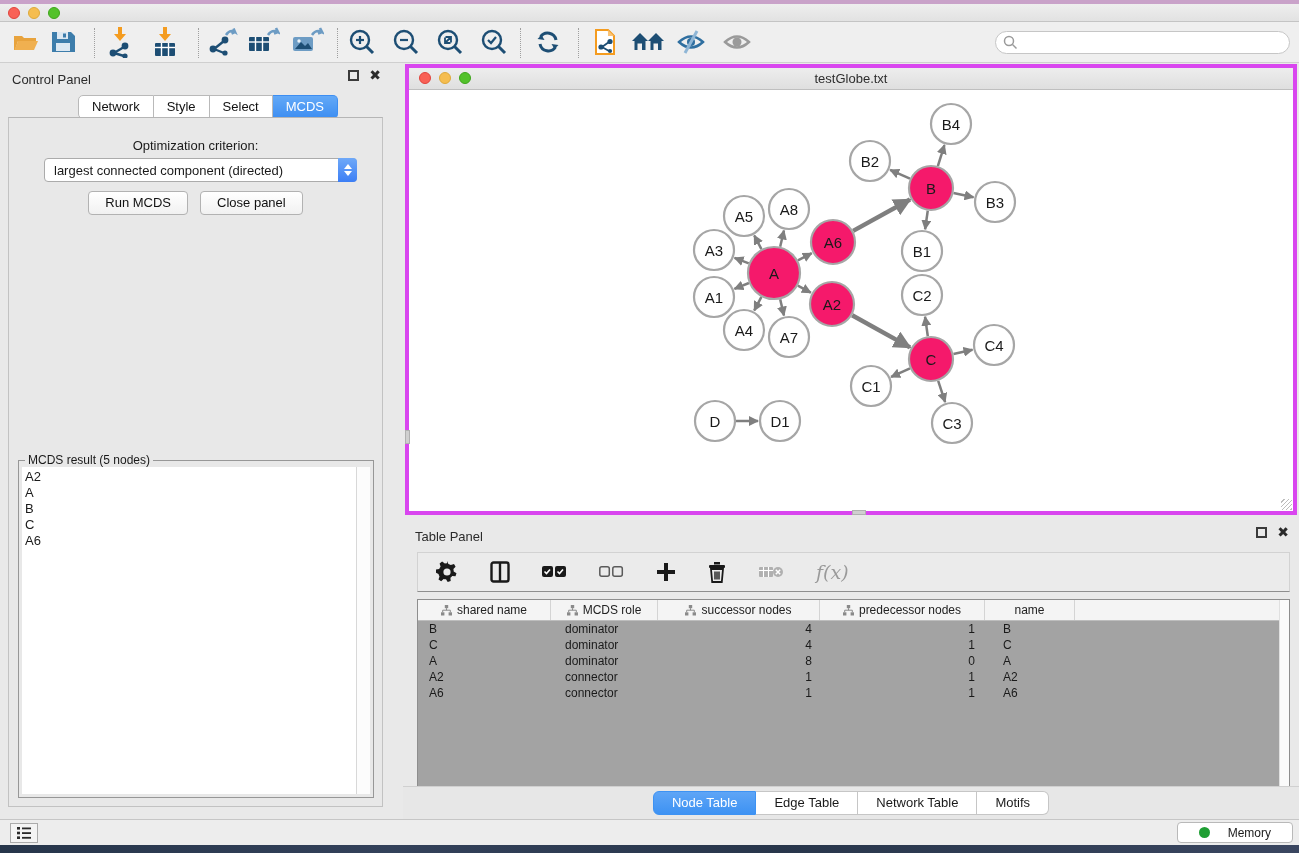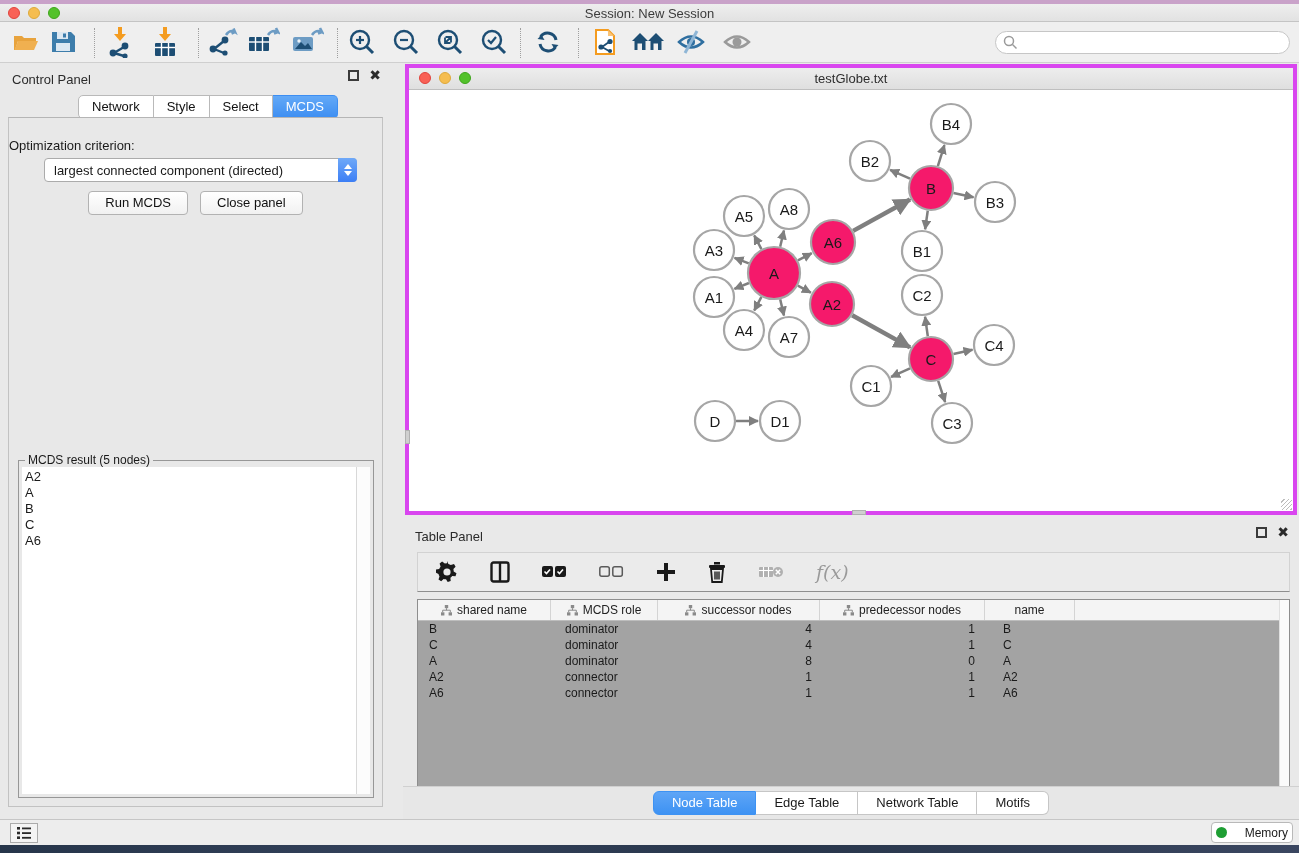--- a/index.html
+++ b/index.html
@@ -34,21 +34,21 @@
   .float-icon { width:11px; height:11px; border:2px solid #3a3a3a; display:inline-block; }
   .close-icon { font-size:14px; font-weight:bold; color:#2a2a2a; line-height:11px; }
 
   .seg-tabs { position:absolute; display:flex; }
   .seg-tab { background:#fff; border:1px solid #b9b9b9; border-left:none; padding:3px 13px 4px; font-size:13px; color:#111; }
   .seg-tab:first-child { border-left:1px solid #b9b9b9; border-radius:5px 0 0 5px; }
   .seg-tab:last-child { border-radius:0 5px 5px 0; }
   .seg-tab.active { background:linear-gradient(#63a9f7,#3d8ef2); border-color:#3d8ef2; color:#fff; }
 
   .cp-content { position:absolute; left:8px; top:54px; width:375px; height:690px; background:#e8e8e8; border:1px solid #c2c2c2; border-top:1px solid #b5b5b5; }
-  .opt-label { position:absolute; left:0; right:0; top:20px; text-align:left; font-size:13px; }
+  .opt-label { position:absolute; left:0; right:0; top:20px; text-align:center; font-size:13px; }
   .dropdown { position:absolute; left:35px; top:40px; width:313px; height:24px; background:#fff; border:1px solid #ababab; border-radius:4px; display:flex; align-items:center; }
   .dropdown .dd-text { flex:1; padding-left:9px; font-size:13px; white-space:nowrap; overflow:hidden; }
   .dd-stepper { width:19px; height:24px; margin:-1px -1px -1px 0; border-radius:0 4px 4px 0; background:linear-gradient(#6fa9f8,#3c7ef5); display:flex; flex-direction:column; align-items:center; justify-content:center; gap:2px; }
   .dd-up { width:0; height:0; border-left:4px solid transparent; border-right:4px solid transparent; border-bottom:5px solid #fff; }
   .dd-down { width:0; height:0; border-left:4px solid transparent; border-right:4px solid transparent; border-top:5px solid #fff; }
   .cp-buttons { position:absolute; left:0; right:0; top:73px; display:flex; justify-content:center; gap:12px; }
   .btn { background:linear-gradient(#ffffff,#f1f1f1); border:1px solid #b2b2b2; border-radius:4px; font-size:13px; padding:3px 16px 4px; color:#111; }
 
   .result-box { position:absolute; left:9px; top:342px; width:356px; height:338px; border:1px solid #979797; background:#e8e8e8; }
   .result-legend { position:absolute; left:6px; top:-8px; background:#e8e8e8; padding:0 3px; font-size:12px; }
@@ -91,38 +91,37 @@
   .tp-tabs-bar { position:absolute; left:0; right:0; bottom:0; height:33px; background:#e7e7e7; border-top:1px solid #d0d0d0; display:flex; justify-content:center; align-items:center; }
   .tp-seg { display:flex; }
   .tp-tab { background:#fff; border:1px solid #c6c6c6; border-left:none; font-size:13px; padding:3px 18px 4px; color:#1a1a1a; }
   .tp-tab:first-child { border-left:1px solid #c6c6c6; border-radius:6px 0 0 6px; }
   .tp-tab:last-child { border-radius:0 6px 6px 0; }
   .tp-tab.active { background:linear-gradient(#5ea5f6,#3d92f3); border-color:#3d92f3; color:#fff; }
 
   
   .statusbar { position:absolute; left:0; top:819px; width:1299px; height:26px; background:#ededed; border-top:1px solid #c6c6c6; }
   .list-btn { position:absolute; left:10px; top:3px; width:28px; height:20px; background:#f4f4f4; border:1px solid #ababab; display:flex; align-items:center; justify-content:center; }
-  .memory-btn { position:absolute; right:6px; top:2px; height:21px; background:#fff; border:1px solid #b9b9b9; border-radius:4px; display:flex; align-items:center; gap:18px; padding:0 4px; font-size:12px; }
+  .memory-btn { position:absolute; right:6px; top:2px; height:21px; background:#fff; border:1px solid #b9b9b9; border-radius:4px; display:flex; align-items:center; gap:18px; padding:0 21px; font-size:12px; }
   .mem-dot { width:11px; height:11px; border-radius:50%; background:#1e9e33; }
 
   svg text { font-family:"Liberation Sans","DejaVu Sans",sans-serif; }
 </style>
 </head>
 <body>
 
 <div class="top-strip"></div>
 <div class="bottom-strip"></div>
 
 <div class="titlebar">
   <div class="lights">
     <span class="light red"></span>
     <span class="light yellow"></span>
     <span class="light green"></span>
   </div>
-  <div class="title">Session: New Session</div>
 </div>
 
 <div class="toolbar">
   <span class="tb-item" style="left:12px">
     <svg width="28" height="24" viewBox="0 0 28 24">
         <path d="M2 6 h8 l2 2 h12 v3 H6 L3 20 H2 z" fill="#e8a33d"></path>
         <path d="M6 11 h20 l-4 9 H2.5 z" fill="#f0b050"></path>
       </svg>
   </span>
   <span class="tb-item" style="left:50px">

